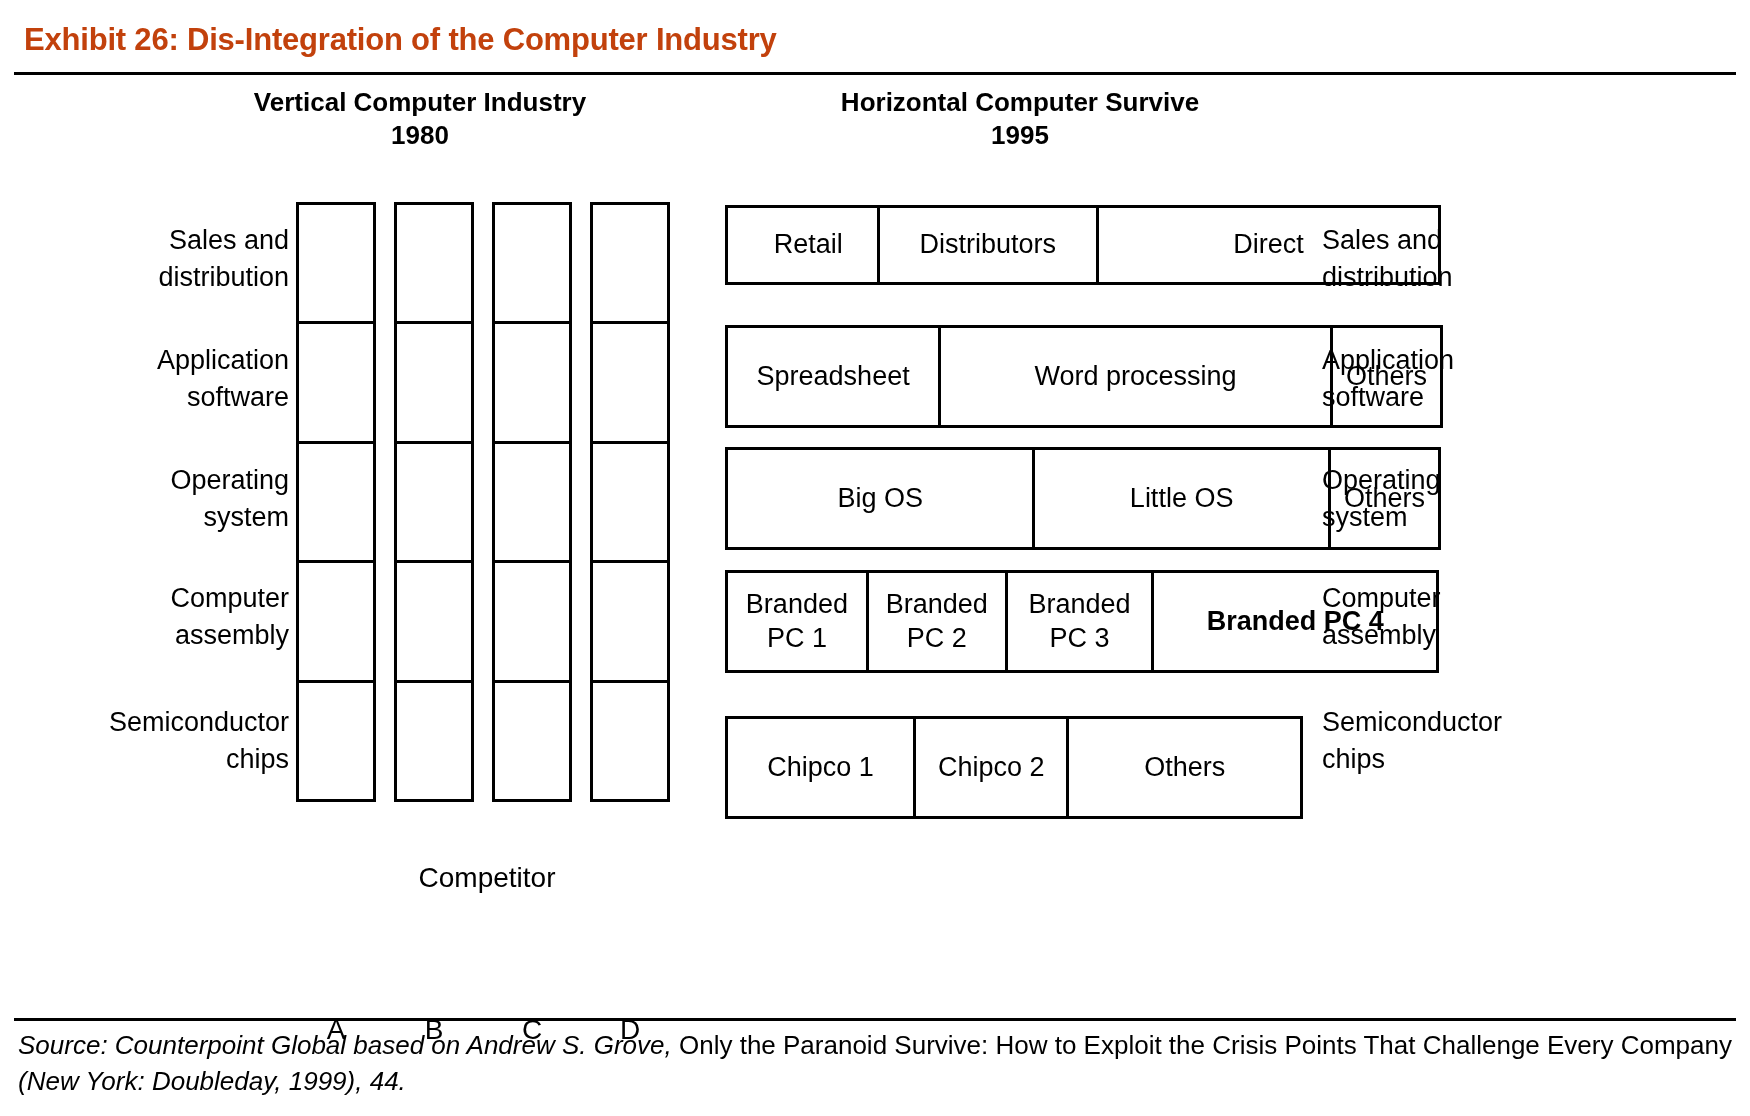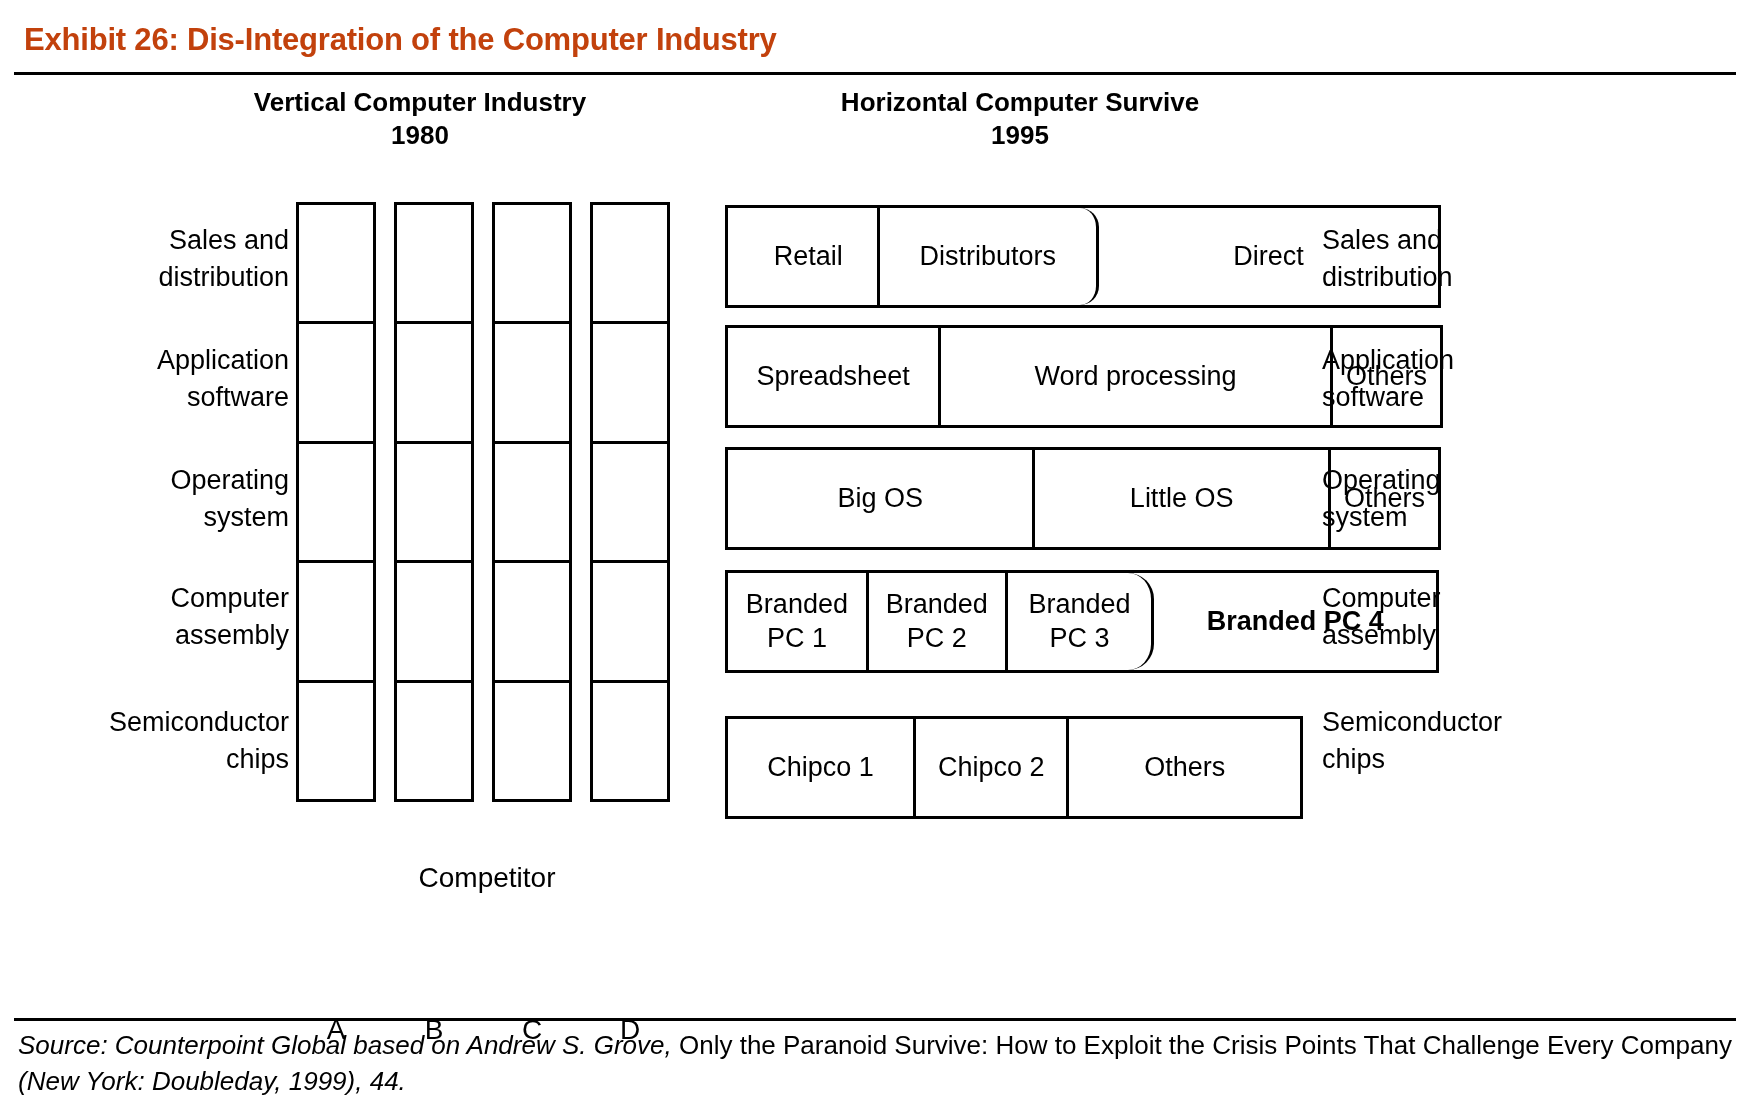--- a/index.html
+++ b/index.html
@@ -215,42 +215,42 @@
 
   <div class="v-axis-label" style="left:0px">A</div>
   <div class="v-axis-label" style="left:98px">B</div>
   <div class="v-axis-label" style="left:196px">C</div>
   <div class="v-axis-label" style="left:294px">D</div>
 </div>
 <div id="competitor-label">Competitor</div>
 
 <div id="horizontal-diagram">
 
-  <div class="h-row" style="top:0px; width:716px; height:103px;padding-left:12px;">
+  <div class="h-row" style="top:0px; width:716px; height:80px;padding-left:12px;">
     <div class="h-cell" style="width:143px;">Retail</div>
-    <div class="h-cell" style="width:225px;border-radius:19px;">Distributors</div>
+    <div class="h-cell" style="width:225px;">Distributors</div>
     <div class="h-cell" style="width:348px;">Direct</div>
   </div>
 
   <div class="h-row" style="top:120px; width:718px; height:103px;justify-content:flex-end;">
     <div class="h-cell" style="width:215px;">Spreadsheet</div>
     <div class="h-cell" style="width:395px;">Word processing</div>
     <div class="h-cell" style="width:108px;">Others</div>
   </div>
 
   <div class="h-row" style="top:242px; width:716px; height:103px;">
     <div class="h-cell" style="width:310px;">Big OS</div>
     <div class="h-cell" style="width:298px;">Little OS</div>
     <div class="h-cell" style="width:108px;">Others</div>
   </div>
 
   <div class="h-row" style="top:365px; width:714px; height:103px;">
     <div class="h-cell" style="width:142px;">Branded PC 1</div>
     <div class="h-cell" style="width:140px;">Branded PC 2</div>
-    <div class="h-cell" style="width:148px;border-radius:26px;">Branded PC 3</div>
+    <div class="h-cell" style="width:148px;">Branded PC 3</div>
     <div class="h-cell" style="width:284px;font-weight:bold;">Branded PC 4</div>
   </div>
 
   <div class="h-row" style="top:488px; width:578px; height:103px;margin-top:23px;">
     <div class="h-cell" style="width:190px;">Chipco 1</div>
     <div class="h-cell" style="width:155px;">Chipco 2</div>
     <div class="h-cell" style="width:233px;">Others</div>
   </div>
 </div>
 

